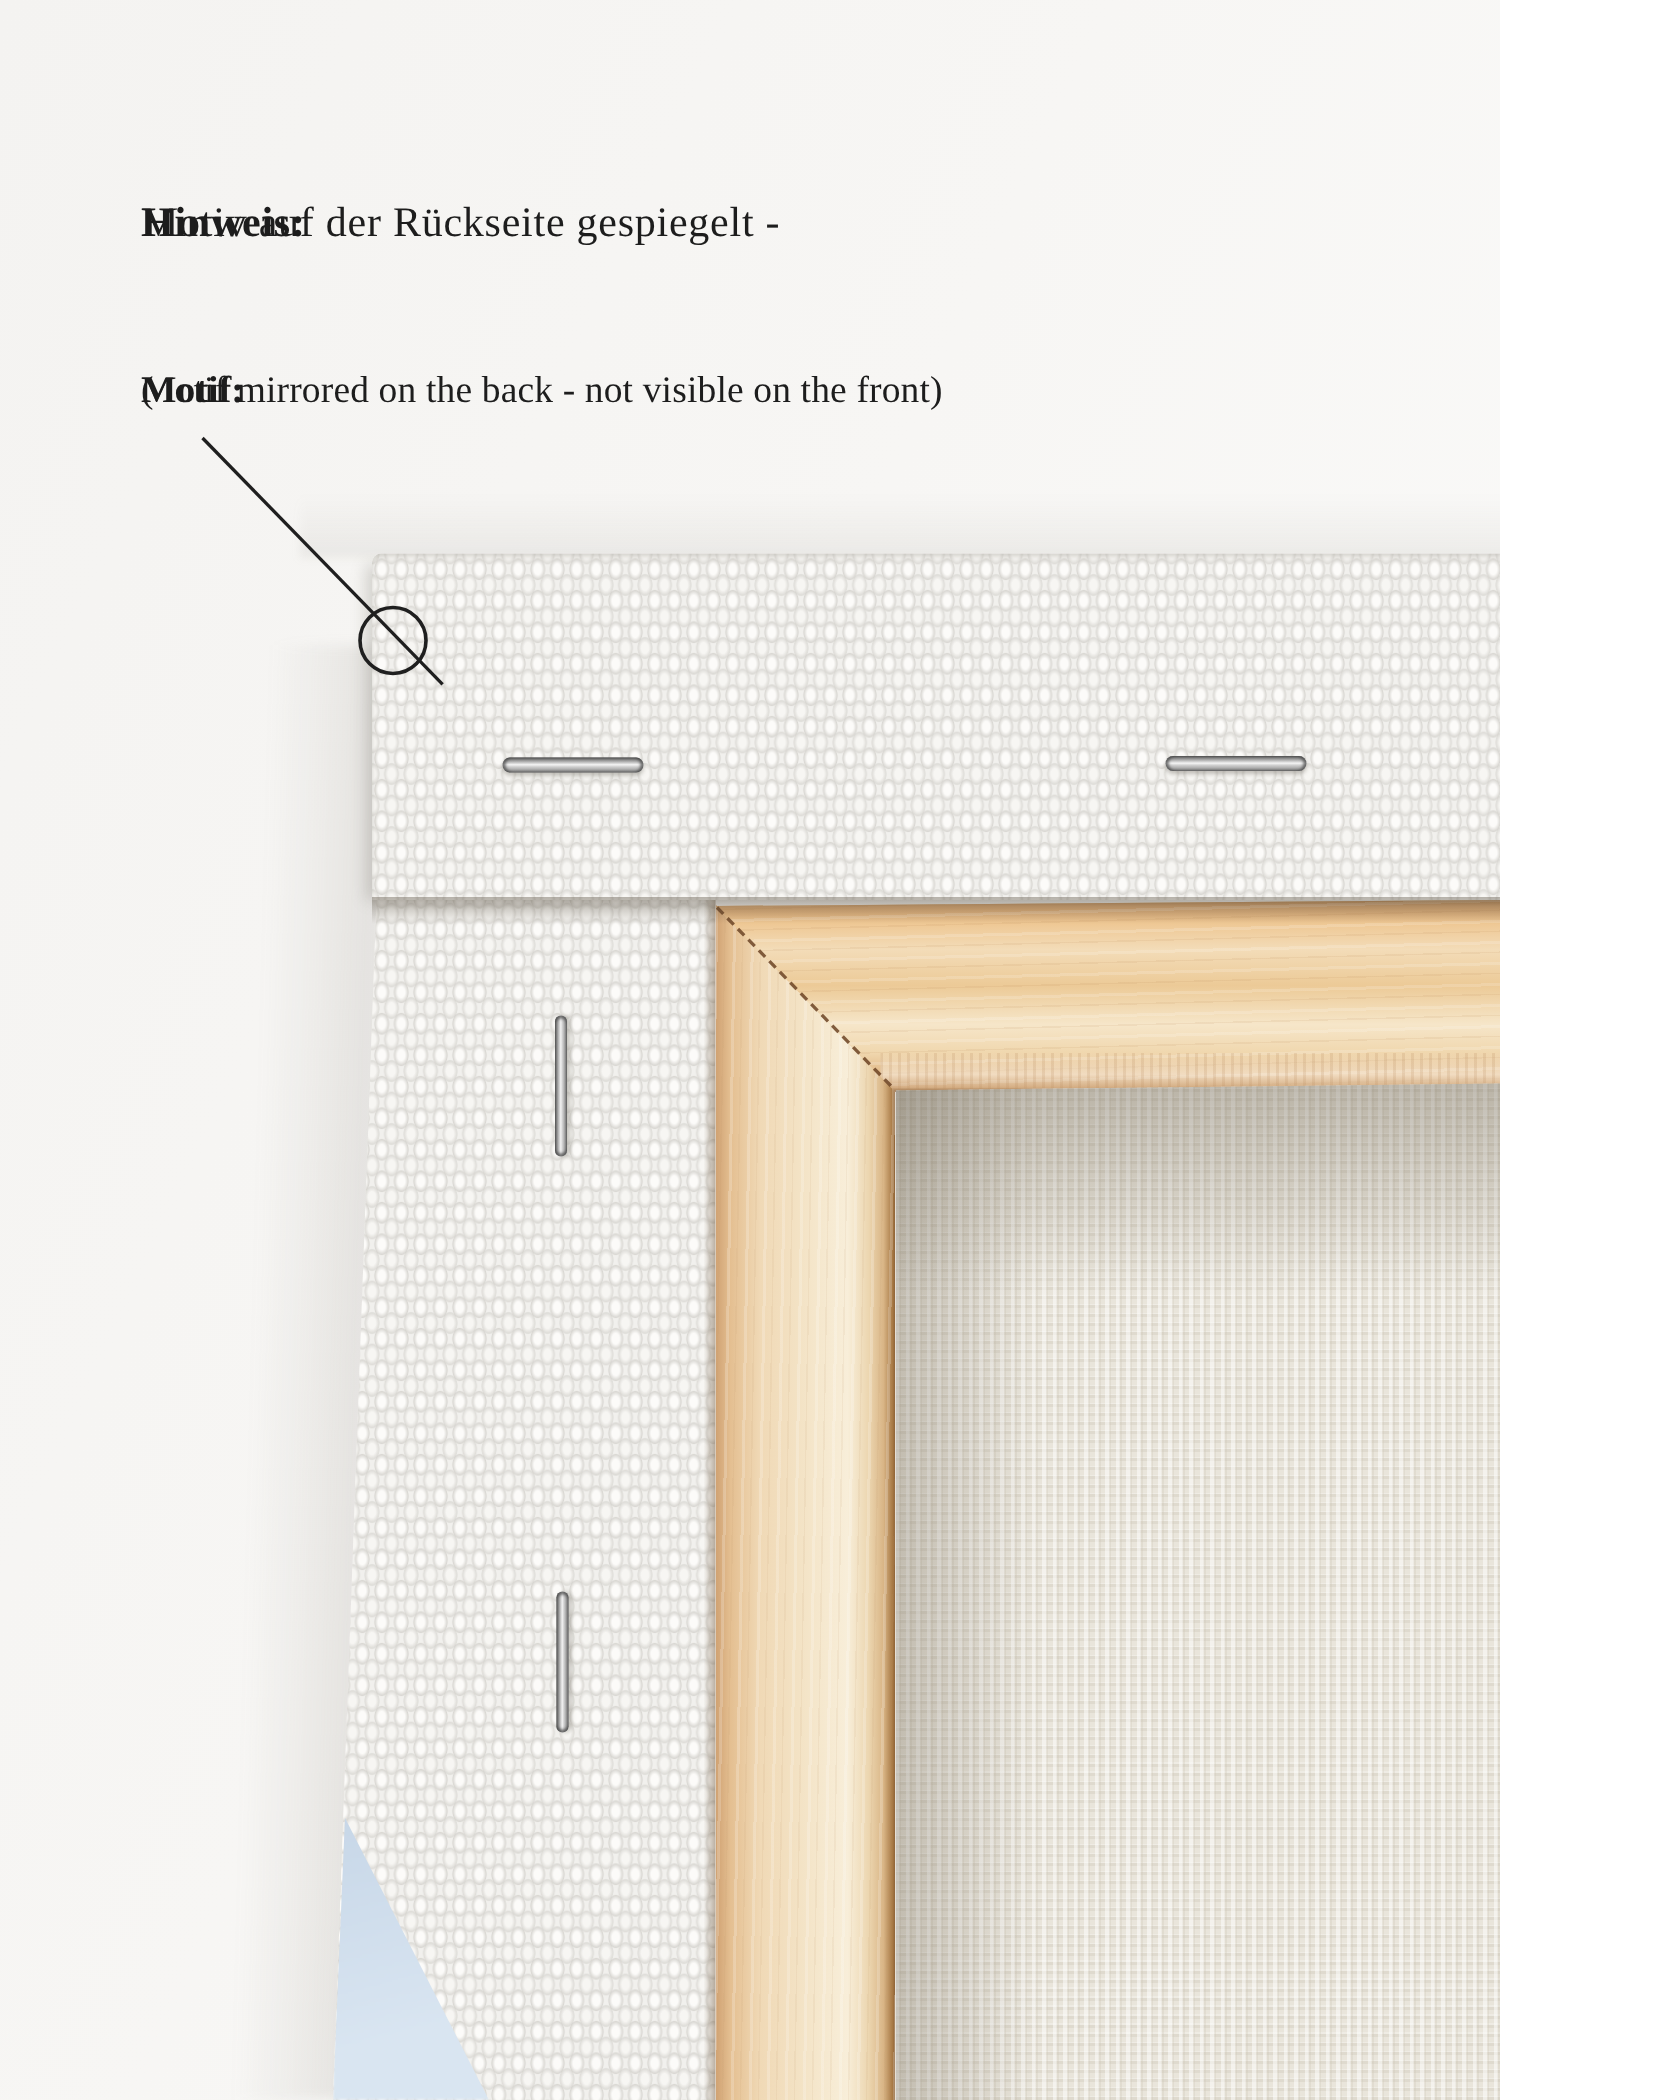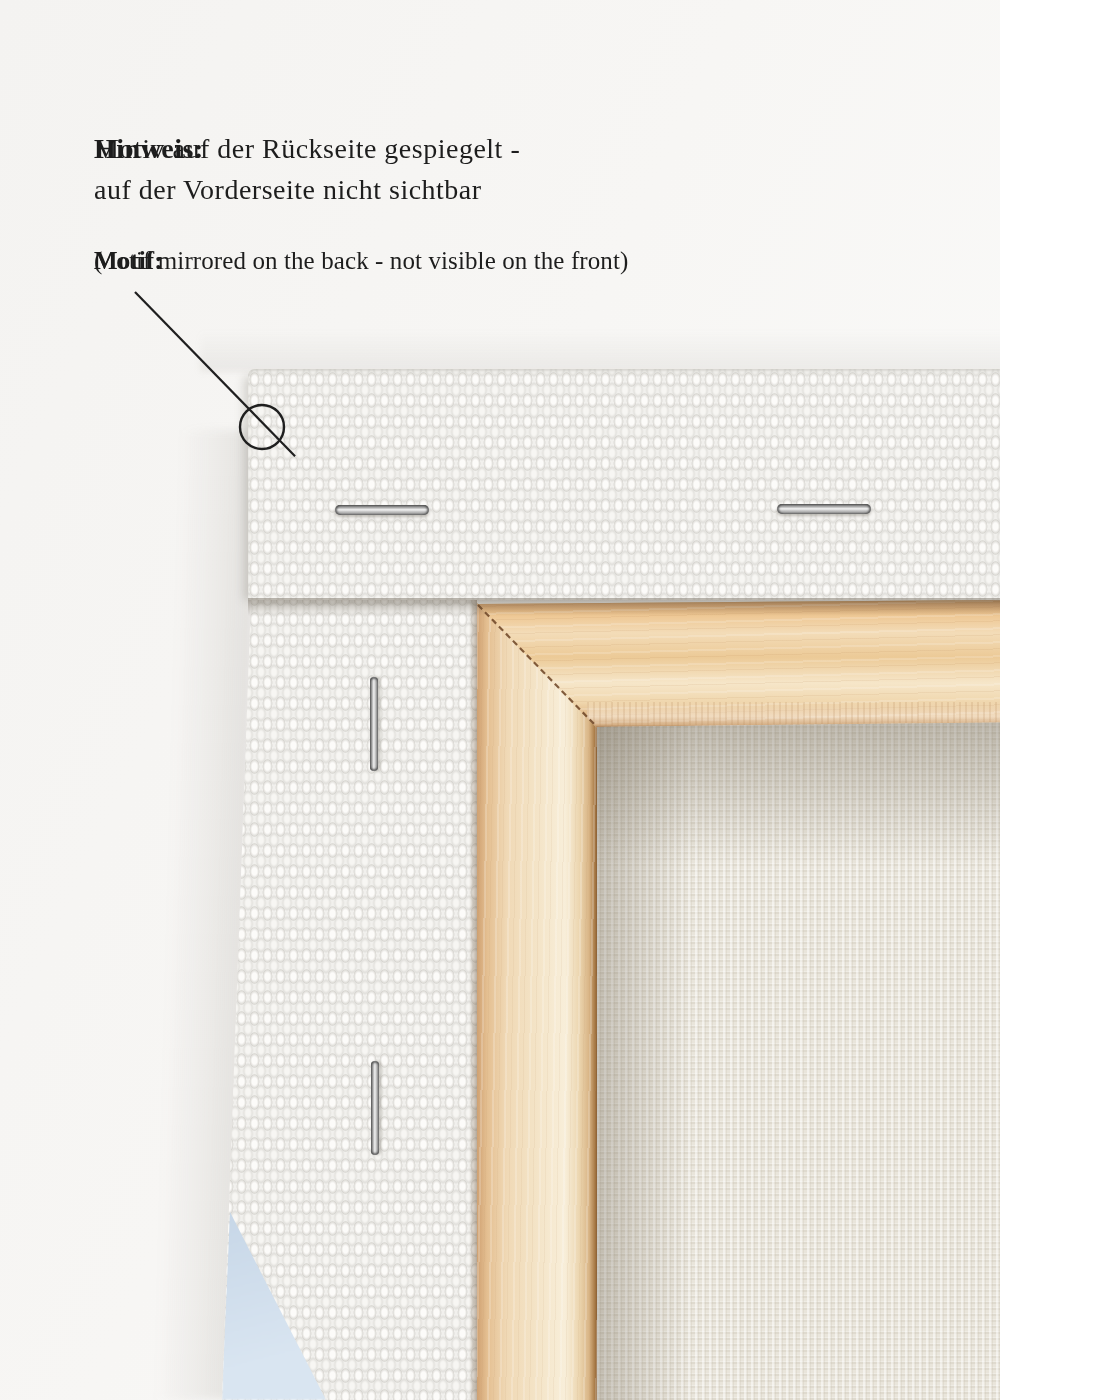--- a/index.html
+++ b/index.html
@@ -201,21 +201,20 @@
 
   <svg class="callout-svg" width="180" height="180">
     <line x1="15" y1="12" x2="247" y2="250" stroke="#1f1f1f" stroke-width="2.2" vector-effect="non-scaling-stroke" pathLength="1" stroke-dasharray="0.69 1"></line>
     <circle cx="142" cy="147" r="22" fill="none" stroke="#1f1f1f" stroke-width="2.4"></circle>
   </svg>
 
   <p class="note-de">
       <strong>Hinweis:</strong>
       <span> Motiv auf der Rückseite gespiegelt -</span>
       <br>
-      <span>auf der Vorderseite nicht sichtbar</span>
     </p>
 
   <p class="note-en">
       <span>(</span>
       <strong>Motif:</strong>
       <span> Motif mirrored on the back - not visible on the front)</span>
     </p>
 
 </div>
 

